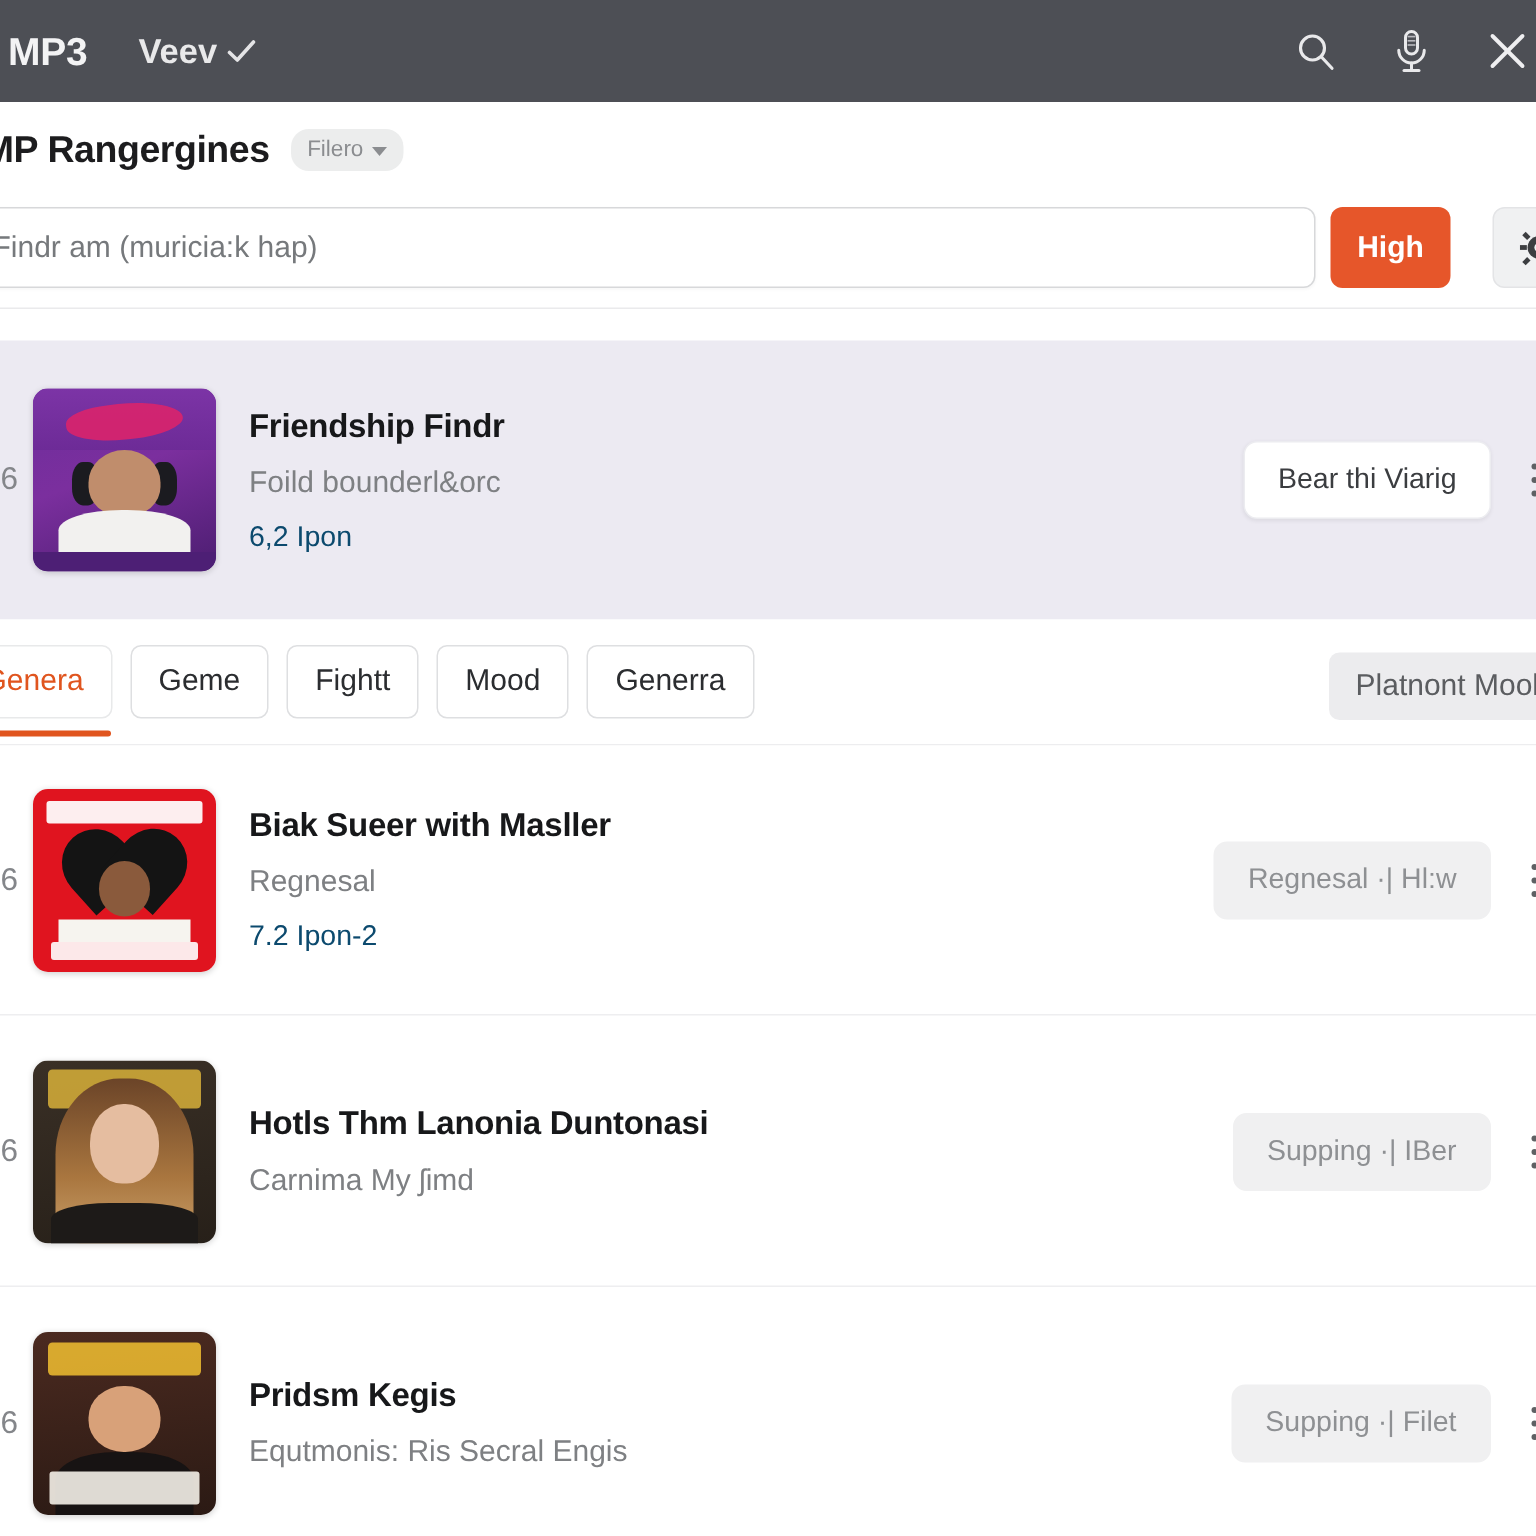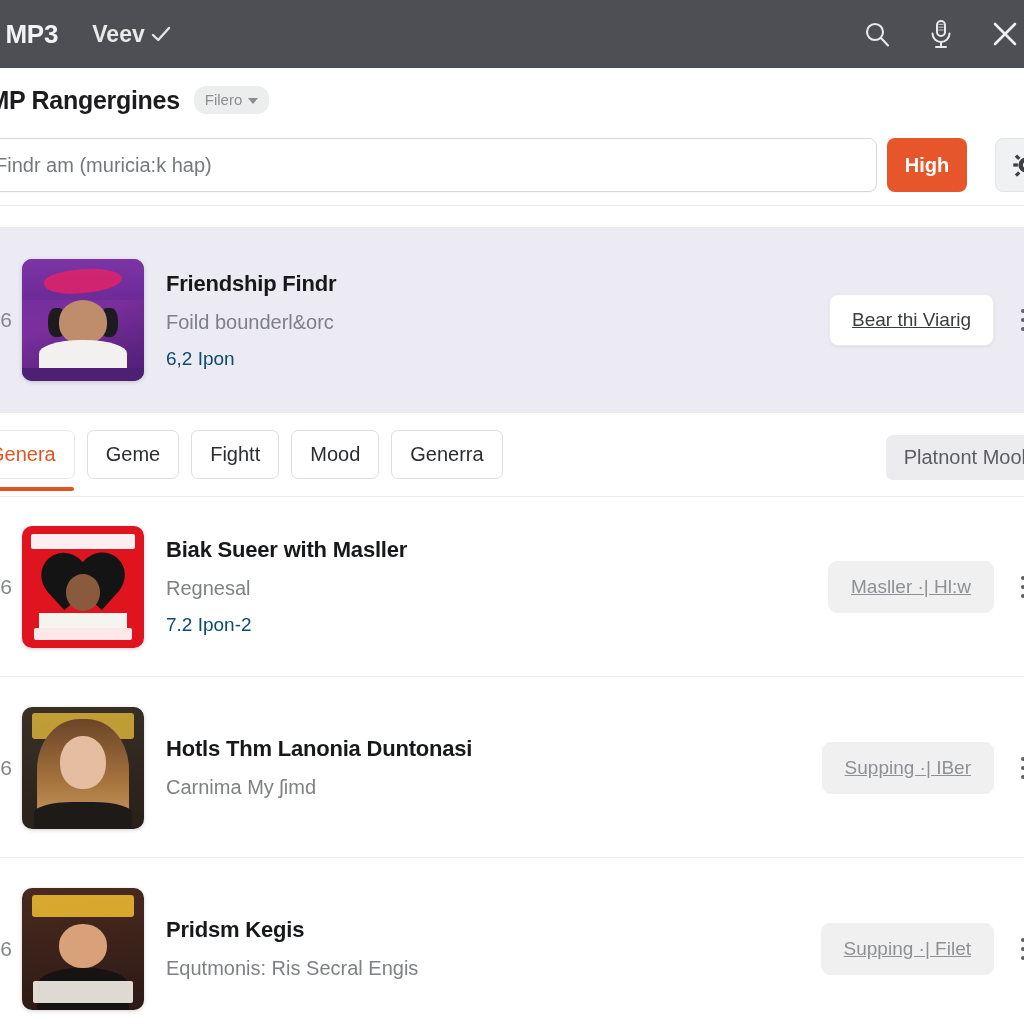--- a/index.html
+++ b/index.html
@@ -254,21 +254,20 @@
     white-space: nowrap;
   }
   .action-btn {
     flex: none;
     font-family: "Liberation Sans", sans-serif;
     font-size: 19px;
     white-space: nowrap;
     border-radius: 9px;
     cursor: pointer;
     padding: 14px 22px;
-    text-decoration: underline;
   }
   .action-btn.light {
     background: #ffffff;
     color: #3b3d40;
     border: 1px solid #ececf0;
     box-shadow: 0 1px 3px rgba(0,0,0,0.07);
   }
   .action-btn.grey {
     background: #f0f0f1;
     color: #8e9093;
@@ -590,21 +589,21 @@
         <div class="face2"></div>
         <div class="band"></div>
         <div class="bot-text"></div>
       </div>
     </div>
     <div class="row-text">
       <div class="row-title">Biak Sueer with Masller</div>
       <div class="row-sub">Regnesal</div>
       <div class="row-meta">7.2 Ipon-2</div>
     </div>
-    <div class="action-btn grey">Masller ·| Hl:w</div>
+    <div class="action-btn grey">Regnesal ·| Hl:w</div>
     <div class="kebab">
       <i></i>
         <i></i>
         <i></i>
     </div>
   </div>
 
   <div class="list-row" style="top:678px;">
     <div class="rank-col">6</div>
     <div class="thumb">

